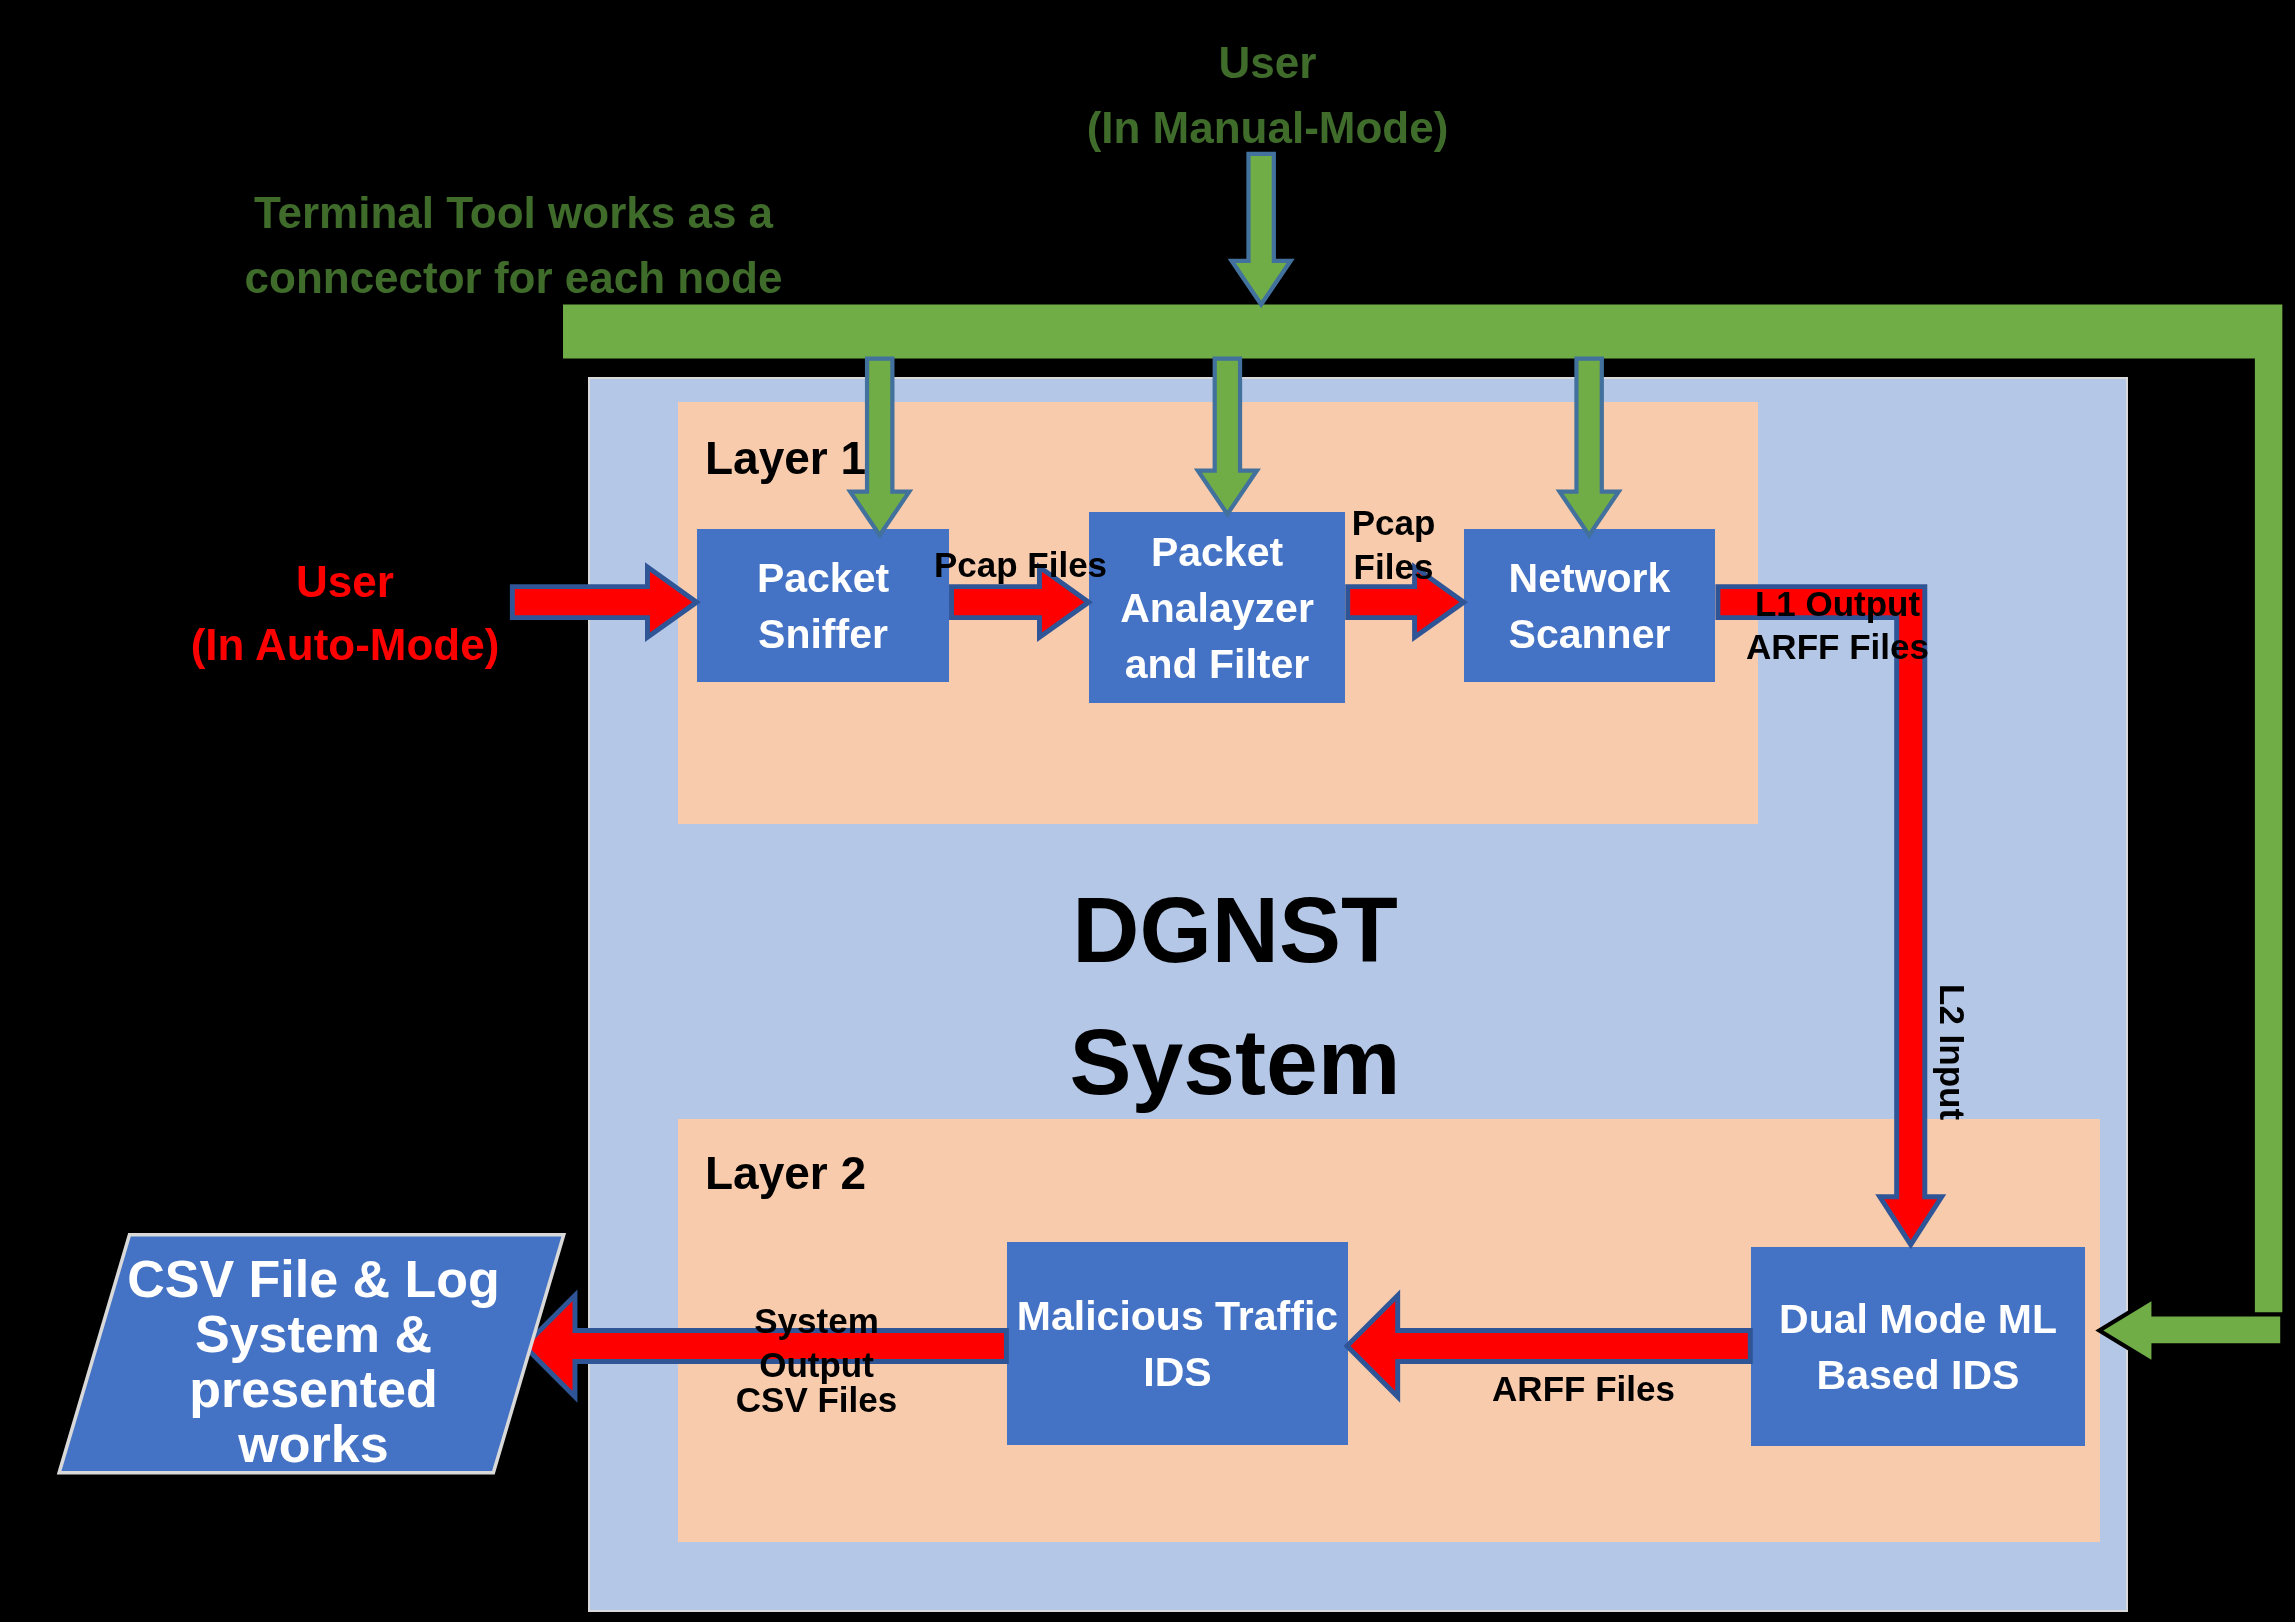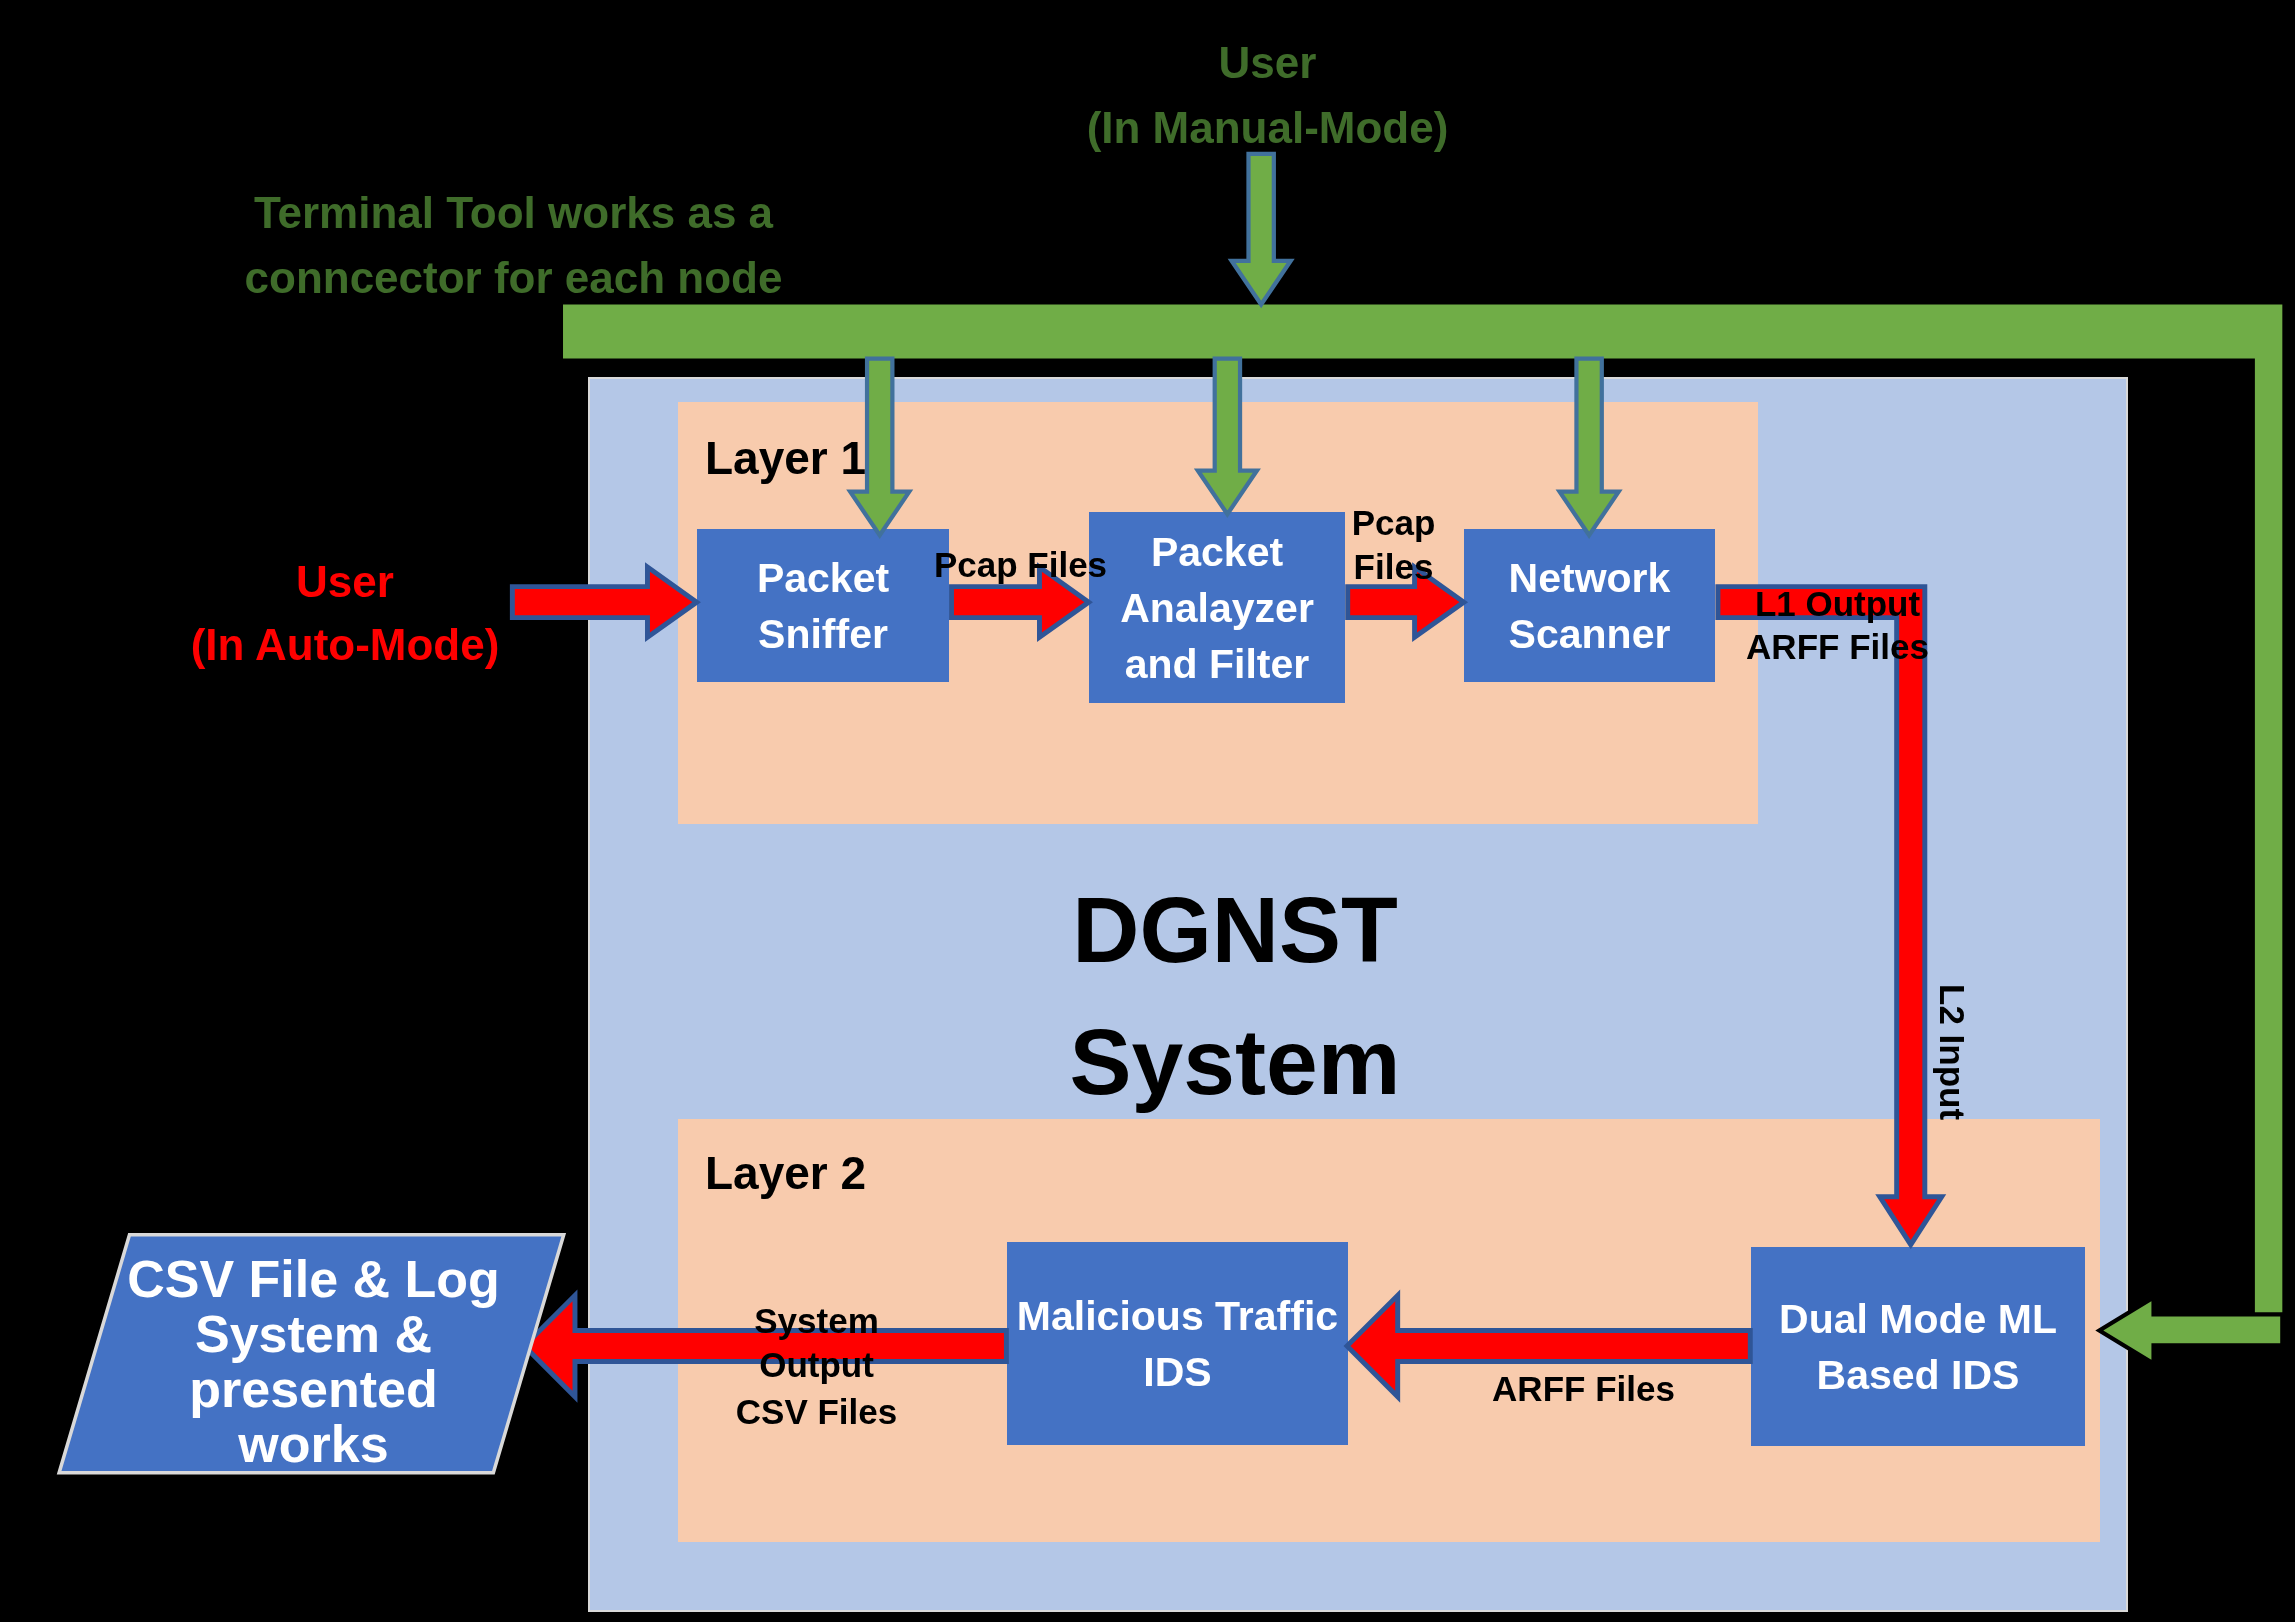--- a/index.html
+++ b/index.html
@@ -150,18 +150,18 @@
   </div>
 
   <div class="abs small-label" style="left:1746px; top:562px; width:183px;margin-top:20px;">L1 Output</div>
 
   <div class="abs small-label" style="left:1746px; top:625px; width:183px;">ARFF Files</div>
 
   <div class="abs vertical-label" style="left:1932px; top:984px; height:155px;">L2 Input</div>
 
   <div class="abs small-label" style="left:697px; top:1299px; width:239px;">System Output</div>
 
-  <div class="abs small-label" style="left:718px; top:1378px; width:197px;margin-top:12px;">CSV Files</div>
+  <div class="abs small-label" style="left:718px; top:1378px; width:197px;">CSV Files</div>
 
   <div class="abs small-label" style="left:1471px; top:1367px; width:225px;">ARFF Files</div>
 
 </div>
 
 
 </body></html>

